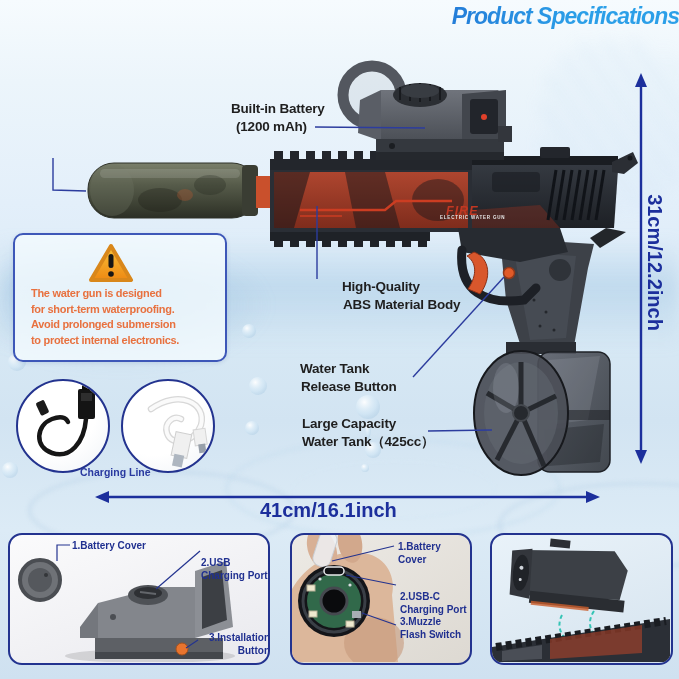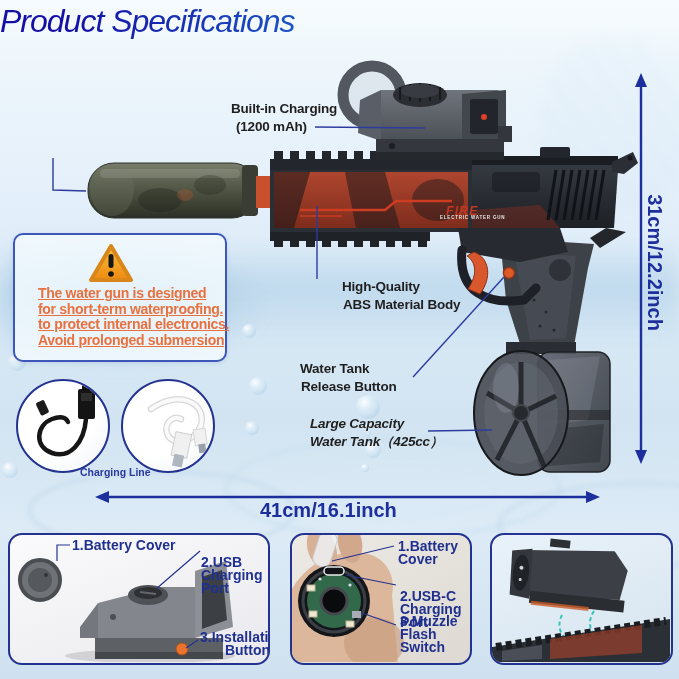--- a/index.html
+++ b/index.html
@@ -2,41 +2,41 @@
 <html><head>
 <meta charset="utf-8">
 <style>
   html,body{margin:0;padding:0;background:#e9f3fa;}
   .canvas{position:relative;width:679px;height:679px;overflow:hidden;
           font-family:"Liberation Sans",sans-serif;
           background:linear-gradient(180deg,#f6fbfe 0%,#ecf5fb 12%,#e3effa 30%,#d8e9f5 48%,#d2e4f2 62%,#dcebf6 78%,#cfe1f0 100%);}
   .abs{position:absolute;}
   .soft{filter:blur(8px);}
   .ripple{position:absolute;border-radius:50%;}
-  .title{position:absolute;top:3px;left:0;width:679px;text-align:left;
-         font-size:32px;font-weight:400;font-style:italic;letter-spacing:-1px;
+  .title{position:absolute;top:3px;left:0;width:679px;text-align:right;
+         font-size:23px;font-weight:700;font-style:italic;letter-spacing:-1px;
          background:linear-gradient(90deg,#150fa5 10%,#1b55c6 45%,#2b9fe8 85%);
          -webkit-background-clip:text;background-clip:text;color:transparent;}
   .lbl{position:absolute;font-size:13.5px;line-height:18px;font-weight:700;color:#1f1f1f;letter-spacing:-.2px;white-space:nowrap;}
   .lbl .i2{padding-left:5px;display:block;}
   .dim{position:absolute;font-size:20px;font-weight:700;color:#1c2f9c;white-space:nowrap;}
   .warnbox{position:absolute;left:13px;top:233px;width:214px;height:129px;box-sizing:border-box;
            border:2px solid #3d57b8;border-radius:10px;background:rgba(243,250,254,.82);
            box-shadow:0 1px 4px rgba(60,90,150,.15);}
-  .warntext{position:absolute;left:23px;top:51px;font-size:14px;line-height:15.5px;font-weight:700;
-            color:#e8713f;letter-spacing:-.3px;white-space:nowrap;text-decoration:underline;}
+  .warntext{position:absolute;left:16px;top:51px;font-size:11px;line-height:15.5px;font-weight:700;
+            color:#e8713f;letter-spacing:-.3px;white-space:nowrap;}
   .circ{position:absolute;width:94px;height:94px;border-radius:50%;box-sizing:border-box;
         border:2px solid #23338f;background:radial-gradient(circle at 35% 30%,#ffffff 55%,#eef2f6 100%);overflow:hidden;}
   .cap{position:absolute;font-size:10.5px;font-weight:700;color:#2a3aa0;white-space:nowrap;}
   .panel{position:absolute;top:533px;height:132px;box-sizing:border-box;border:2.5px solid #23338f;
          border-radius:14px;overflow:hidden;}
   .p1{left:8px;width:262px;background:linear-gradient(160deg,#fbfbfc,#e9e9ee);}
   .p2{left:290px;width:182px;background:linear-gradient(150deg,#edeae5,#ddd9d2);}
   .p3{left:490px;width:183px;background:linear-gradient(160deg,#e9f2f9,#d6e4ef);}
-  .plbl{position:absolute;font-size:14px;line-height:13px;font-weight:700;color:#203090;}
+  .plbl{position:absolute;font-size:10px;line-height:13px;font-weight:700;color:#203090;}
   svg{display:block;}
 </style>
 </head>
 <body>
 
 <div class="canvas">
 
   <div class="abs soft" style="left:0;top:238px;width:679px;height:110px;background:linear-gradient(180deg,rgba(150,190,225,0),rgba(140,185,220,.35) 45%,rgba(150,190,225,0));"></div>
   <div class="abs soft" style="left:-30px;top:240px;width:300px;height:130px;background:radial-gradient(closest-side,rgba(120,168,210,.4),rgba(120,168,210,0));"></div>
   <div class="abs soft" style="left:540px;top:40px;width:150px;height:170px;opacity:.7;border-radius:40%;
@@ -223,53 +223,53 @@
       <polygon points="641,464 635,450 647,450" fill="#1c2f9c" stroke="none"></polygon>
       <line x1="106" y1="497" x2="589" y2="497"></line>
       <polygon points="95,497 109,491 109,503" fill="#1c2f9c" stroke="none"></polygon>
       <polygon points="600,497 586,491 586,503" fill="#1c2f9c" stroke="none"></polygon>
     </g>
   </svg>
 
   <div class="title">Product Specifications</div>
 
   <div class="lbl" style="left:231px;top:100px;">
-    <span>Built-in Charging</span>
+    <span>Built-in Battery</span>
     <span class="i2">(1200 mAh)</span>
   </div>
   <div class="lbl" style="left:296px;top:278px;margin-left:46px;">
     <span>High-Quality</span>
     <span class="i2" style="padding-left:1px;">ABS Material Body</span>
   </div>
   <div class="lbl" style="left:300px;top:360px;">
     <span>Water Tank</span>
     <span class="i2" style="padding-left:1px;">Release Button</span>
   </div>
-  <div class="lbl" style="left:310px;top:415px;font-style:italic;">
+  <div class="lbl" style="left:302px;top:415px;">
     <span>Large Capacity</span>
     <span class="i2" style="padding-left:0;">Water Tank（425cc）</span>
   </div>
 
   <div class="warnbox">
     <svg class="abs" style="left:73px;top:7px;" width="46" height="42" viewBox="0 0 46 42">
       <defs>
         <linearGradient id="triGrad" x1="0" y1="0" x2="0" y2="1">
           <stop offset="0" stop-color="#f8c23a"></stop>
             <stop offset="1" stop-color="#ee8912"></stop>
         </linearGradient>
       </defs>
       <polygon points="23,4 43,38 3,38" fill="url(#triGrad)" stroke="#d9871a" stroke-width="4" stroke-linejoin="round"></polygon>
       <rect x="20.5" y="12" width="5" height="14" rx="2.5" fill="#161616"></rect>
       <circle cx="23" cy="32" r="2.8" fill="#161616"></circle>
     </svg>
     <div class="warntext">
       <span style="display:block;">The water gun is designed</span>
       <span style="display:block;">for short-term waterproofing.</span>
+      <span style="display:block;">Avoid prolonged submersion</span>
       <span style="display:block;">to protect internal electronics.</span>
-      <span style="display:block;">Avoid prolonged submersion</span>
     </div>
   </div>
 
   <div class="circ" style="left:16px;top:379px;">
     <svg width="94" height="94" viewBox="0 0 94 94">
       <rect x="60" y="8" width="17" height="30" rx="2" fill="#141414"></rect>
       <rect x="63" y="12" width="11" height="8" fill="#2e2e2e"></rect>
       <rect x="64" y="2" width="9" height="7" fill="#0d0d0d"></rect>
       <path d="M68,38 C66,62 52,78 34,72 C16,66 18,44 34,38 C42,35 48,36 50,41" fill="none" stroke="#161616" stroke-width="4.5" stroke-linecap="round"></path>
       <rect x="20" y="20" width="9" height="14" rx="2" fill="#1b1b1b" transform="rotate(-25 24 27)"></rect>

